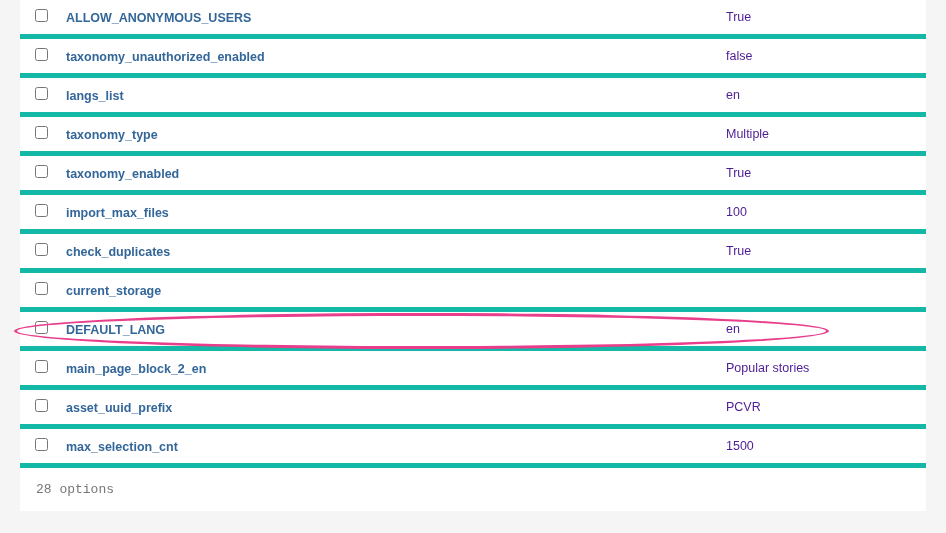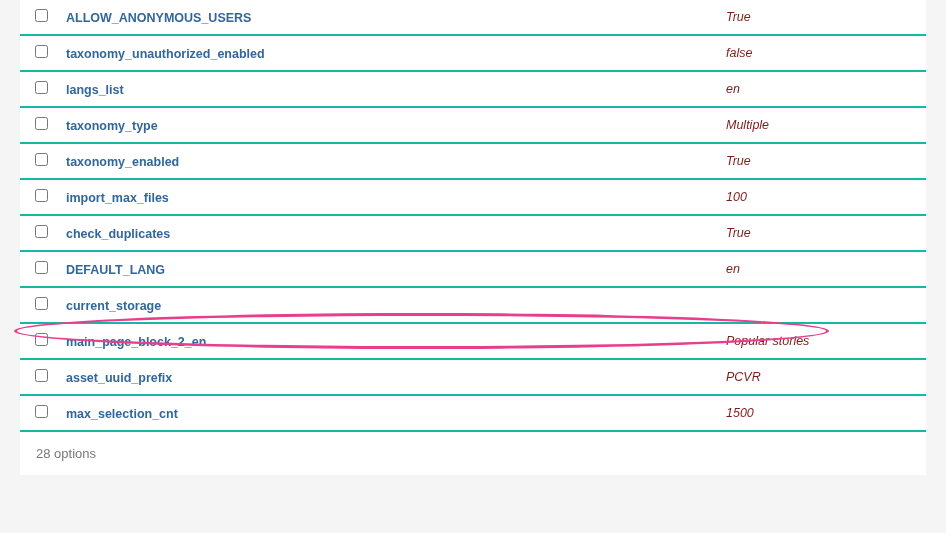--- a/index.html
+++ b/index.html
@@ -15,49 +15,49 @@
   .table-wrap {
     background: #fff;
     margin: 0 20px 0 20px;
     position: relative;
   }
   table {
     width: 100%;
     border-collapse: collapse;
   }
   tr {
-    border-bottom: 2px solid #14b8a6;
+    border-bottom: 5px solid #14b8a6;
   }
   td {
     padding: 9px 8px;
     vertical-align: middle;
   }
   td.chk {
     width: 38px;
     text-align: center;
     padding-left: 12px;
   }
   td.key {
     width: 660px;
   }
   td.key a {
     color: #369;
     font-weight: bold;
     text-decoration: none;
     font-size: 12.5px;
   }
   td.val {
-    color: #7f1d1d;
+    color: #4c1d95;
     font-size: 12.5px;
-    font-style: italic;
   }
   .footer {
     padding: 14px 8px 14px 16px;
     color: #777;
     font-size: 13px;
+    font-family: Liberation Mono, monospace;
   }
   .highlight-ring {
     position: absolute;
     border: 3px solid #e83e8c;
     border-radius: 50% / 50%;
     pointer-events: none;
     left: -6px;
     width: 815px;
     height: 36px;
     top: 298px;
@@ -103,27 +103,27 @@
           <td class="key"><a href="#">import_max_files</a></td>
           <td class="val">100</td>
         </tr>
         <tr>
           <td class="chk"><input type="checkbox" style=""></td>
           <td class="key"><a href="#">check_duplicates</a></td>
           <td class="val">True</td>
         </tr>
         <tr>
           <td class="chk"><input type="checkbox" style=""></td>
-          <td class="key"><a href="#">DEFAULT_LANG</a></td>
-          <td class="val">en</td>
+          <td class="key"><a href="#">current_storage</a></td>
+          <td class="val"></td>
         </tr>
         <tr>
           <td class="chk"><input type="checkbox" style=""></td>
-          <td class="key"><a href="#">current_storage</a></td>
-          <td class="val"></td>
+          <td class="key"><a href="#">DEFAULT_LANG</a></td>
+          <td class="val">en</td>
         </tr>
         <tr>
           <td class="chk"><input type="checkbox" style=""></td>
           <td class="key"><a href="#">main_page_block_2_en</a></td>
           <td class="val">Popular stories</td>
         </tr>
         <tr>
           <td class="chk"><input type="checkbox" style=""></td>
           <td class="key"><a href="#">asset_uuid_prefix</a></td>
           <td class="val">PCVR</td>

